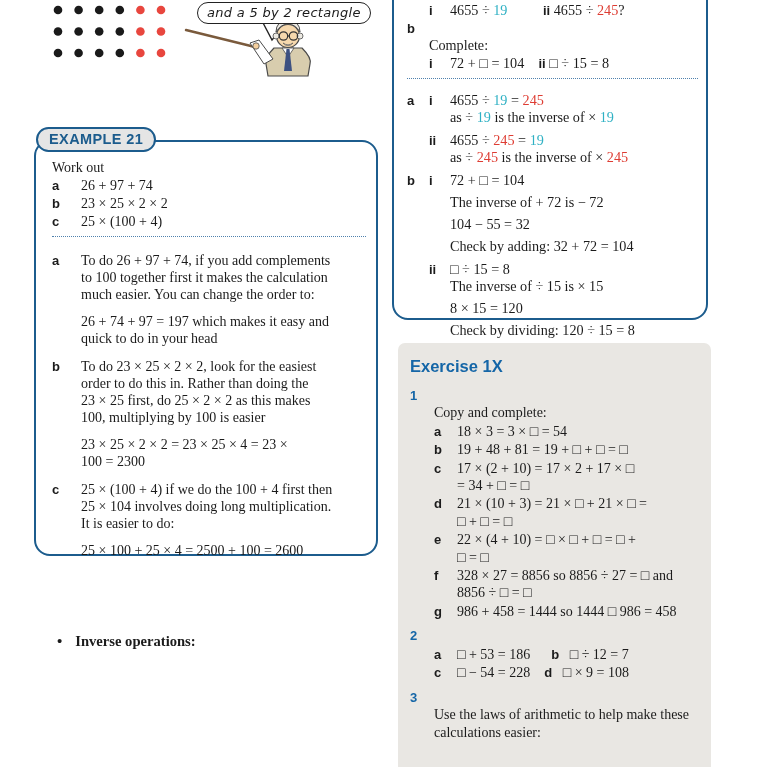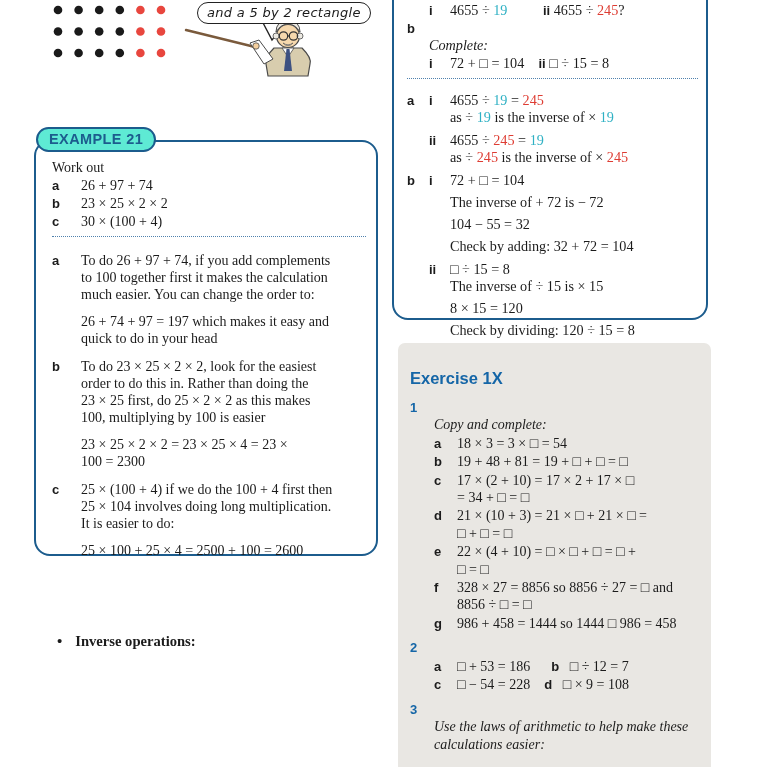--- a/index.html
+++ b/index.html
@@ -3,37 +3,37 @@
 <meta charset="utf-8">
 <style>
   html,body{margin:0;padding:0;background:#fff;}
   .page{position:relative;width:767px;height:767px;overflow:hidden;background:#fff;
         font-family:"Liberation Serif",serif;color:#1b1b1b;}
 
   
   .line{display:grid;align-items:baseline;}
   .line .c1,.line .c2{font-family:"Liberation Sans",sans-serif;font-weight:700;font-size:13px;padding-top:1px;}
   .line .body{grid-column:3;white-space:nowrap;}
-  .line.wide .body{grid-column:2/4;font-style:italic;}
+  .line.wide .body{grid-column:2/4;}
   .line.full .body{grid-column:1/4;}
   .line.gap{margin-top:10px;}
   .line.divider{border-top:1.6px dotted #4f81ad;height:4px;margin:6px 2px 8px 0;}
   .seg-b{font-family:"Liberation Sans",sans-serif;font-weight:700;font-size:13px;}
 
   
   .figure-svg{position:absolute;left:0;top:0;width:380px;height:125px;}
   .bubble{position:absolute;left:197px;top:2px;padding:2px 9px 3px;border:1.6px solid #222;
           border-radius:11px;background:#fff;font-family:"DejaVu Sans",sans-serif;
           font-style:italic;font-size:13px;letter-spacing:.3px;white-space:nowrap;z-index:2;}
   .intro-lines{position:absolute;left:56px;top:72px;font-size:14.6px;line-height:20.5px;}
   .intro-lines div{white-space:nowrap;}
 
   .example-box{position:absolute;left:34px;top:140px;width:344px;height:416px;
                border:2.6px solid var(--border_blue);border-radius:16px;box-sizing:border-box;}
-  .example-pill{position:absolute;left:36px;top:127px;padding:2px 11px 3px;background:#5eead4;
+  .example-pill{position:absolute;left:36px;top:127px;padding:2px 11px 3px;background:#e5e5e5;
                 border:2.6px solid var(--border_blue);border-radius:13px;z-index:2;
                 font-family:"Liberation Sans",sans-serif;font-weight:700;font-size:14.5px;
                 letter-spacing:.4px;color:var(--border_blue);}
   .ex-lines{padding:16px 8px 0 16px;font-size:14px;line-height:17px;}
   .ex-lines .line{grid-template-columns:29px 0px 1fr;}
   .ex-lines .line.divider{margin:6px 2px 8px 0;}
 
   .inv-intro{position:absolute;left:56px;top:576px;font-size:14.6px;line-height:17.2px;}
   .inv-intro div{white-space:nowrap;}
   .bullet-row{position:absolute;left:57px;top:633px;font-size:14.6px;}
@@ -45,21 +45,21 @@
   
   .solution-box{position:absolute;left:392px;top:-16px;width:316px;height:336px;
                 border:2.6px solid var(--border_blue);border-radius:16px;box-sizing:border-box;}
   .sol-lines{padding:15px 6px 0 13px;font-size:14.2px;line-height:17px;}
   .sol-lines .line{grid-template-columns:22px 21px 1fr;}
   .sol-lines .line.gap{margin-top:5px;}
 
   .exercise-box{position:absolute;left:398px;top:343px;width:313px;height:434px;
                 background:var(--box_bg);border-radius:7px;box-sizing:border-box;
                 padding:10px 0 0 12px;}
-  .exercise-title{margin:16px 0 10px 0;font-family:"Liberation Sans",sans-serif;font-weight:700;
+  .exercise-title{margin:4px 0 10px 0;font-family:"Liberation Sans",sans-serif;font-weight:700;
                   font-size:16.5px;color:var(--exercise_blue);}
   .ex-rows{font-size:14px;line-height:17.4px;}
   .ex-rows .line{grid-template-columns:24px 23px 1fr;}
   .ex-rows .line.gap{margin-top:6px;}
   .ex-rows .c1{color:var(--exercise_blue);}
 </style>
 </head>
 <body>
 
 <div class="page">
@@ -129,21 +129,21 @@
           <span class="body"><span>26 + 97 + 74</span></span>
         </div>
         <div class="line">
           <span class="c1">b</span>
           <span class="c2"></span>
           <span class="body"><span>23 × 25 × 2 × 2</span></span>
         </div>
         <div class="line">
           <span class="c1">c</span>
           <span class="c2"></span>
-          <span class="body"><span>30 × (100 + 4)</span></span>
+          <span class="body"><span>25 × (100 + 4)</span></span>
         </div>
         <div class="line divider">
           <span class="c1"></span>
           <span class="c2"></span>
           <span class="body"></span>
         </div>
         <div class="line gap">
           <span class="c1">a</span>
           <span class="c2"></span>
           <span class="body"><span>To do 26 + 97 + 74, if you add complements</span></span>

